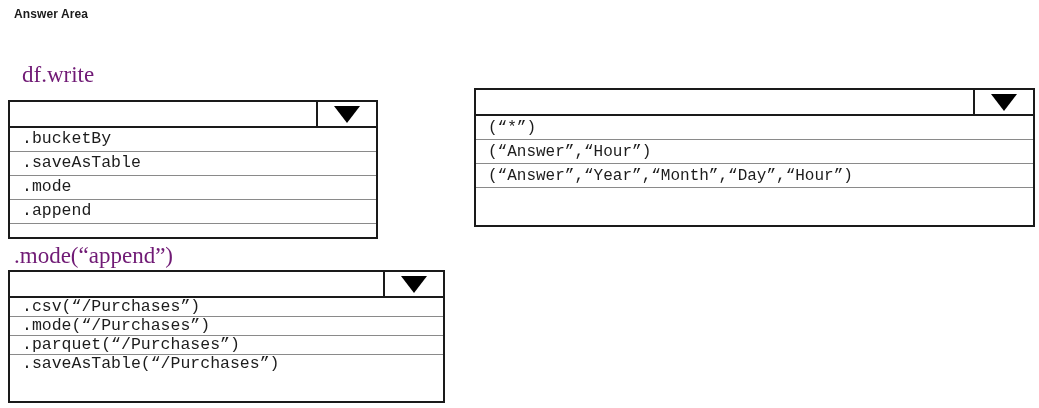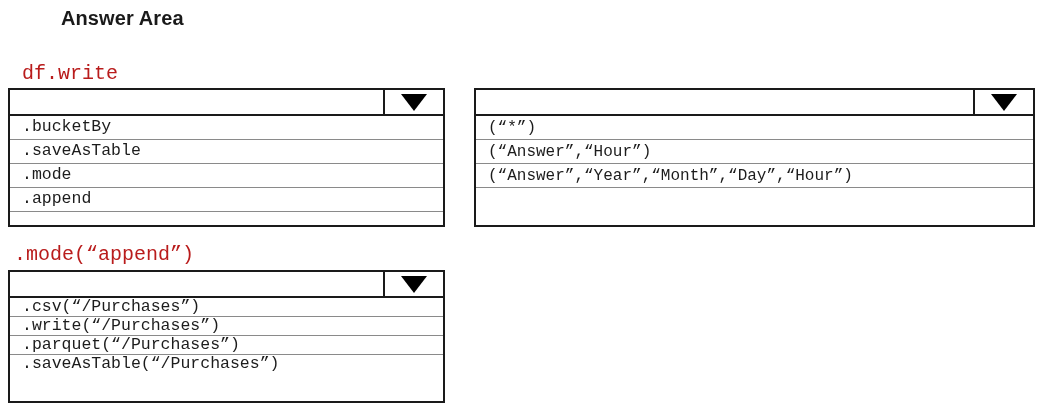--- a/index.html
+++ b/index.html
@@ -14,46 +14,45 @@
     font-family: "Liberation Sans", sans-serif;
     color: #000000;
     overflow: hidden;
   }
 
   .page-title {
     position: absolute;
     left: 14px;
     top: 7px;
     font-family: "Liberation Sans", sans-serif;
-    font-size: 20px;
+    font-size: 12px;
     font-weight: bold;
     letter-spacing: 0.1px;
     color: #1a1a1a;
     white-space: nowrap;
-    margin-left: 47px;
   }
 
   .code-label {
     position: absolute;
-    font-family: Liberation Mono, monospace;
-    font-size: 20px;
-    color: #b91c1c;
+    font-family: Liberation Serif, serif;
+    font-size: 23px;
+    color: #701a75;
     white-space: nowrap;
   }
   .code-label.l-dfwrite { left: 22px; top: 62px; }
   .code-label.l-mode    { left: 14px; top: 243px; text-align: right; }
 
   
   .dropdown {
     position: absolute;
     box-sizing: border-box;
     border: 2px solid #1a1a1a;
     background: #ffffff;
   }
-  .dd-1 { left: 8px;   top: 88px;  width: 437px; height: 139px; }
+  .dd-1 { left: 8px;   top: 100px;  width: 370px; height: 139px; }
   .dd-2 { left: 474px; top: 88px;  width: 561px; height: 139px; }
   .dd-3 { left: 8px;   top: 270px; width: 437px; height: 133px; }
 
   .dd-header {
     position: relative;
     box-sizing: border-box;
     height: 26px;
     border-bottom: 2px solid #1a1a1a;
     background: #ffffff;
     display: flex;
@@ -151,17 +150,17 @@
 
 <div class="dropdown dd-3">
   <div class="dd-header">
     <div class="dd-value"></div>
     <div class="dd-arrow-cell">
       <span class="arrow-glyph"></span>
     </div>
   </div>
   <div class="dd-list">
     <div class="dd-option">.csv(“/Purchases”)</div>
-    <div class="dd-option">.write(“/Purchases”)</div>
+    <div class="dd-option">.mode(“/Purchases”)</div>
     <div class="dd-option">.parquet(“/Purchases”)</div>
     <div class="dd-option">.saveAsTable(“/Purchases”)</div>
   </div>
 </div>
 
 </body></html>

